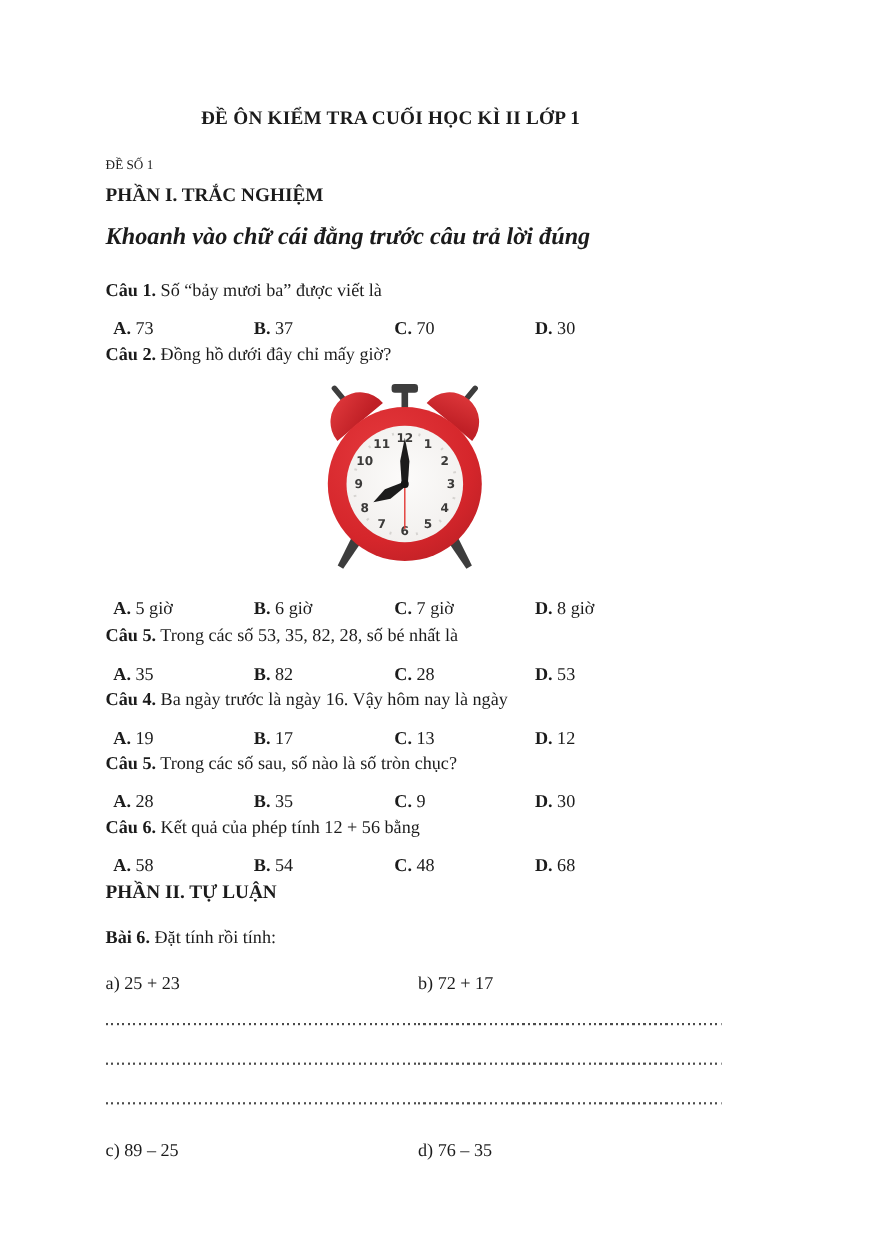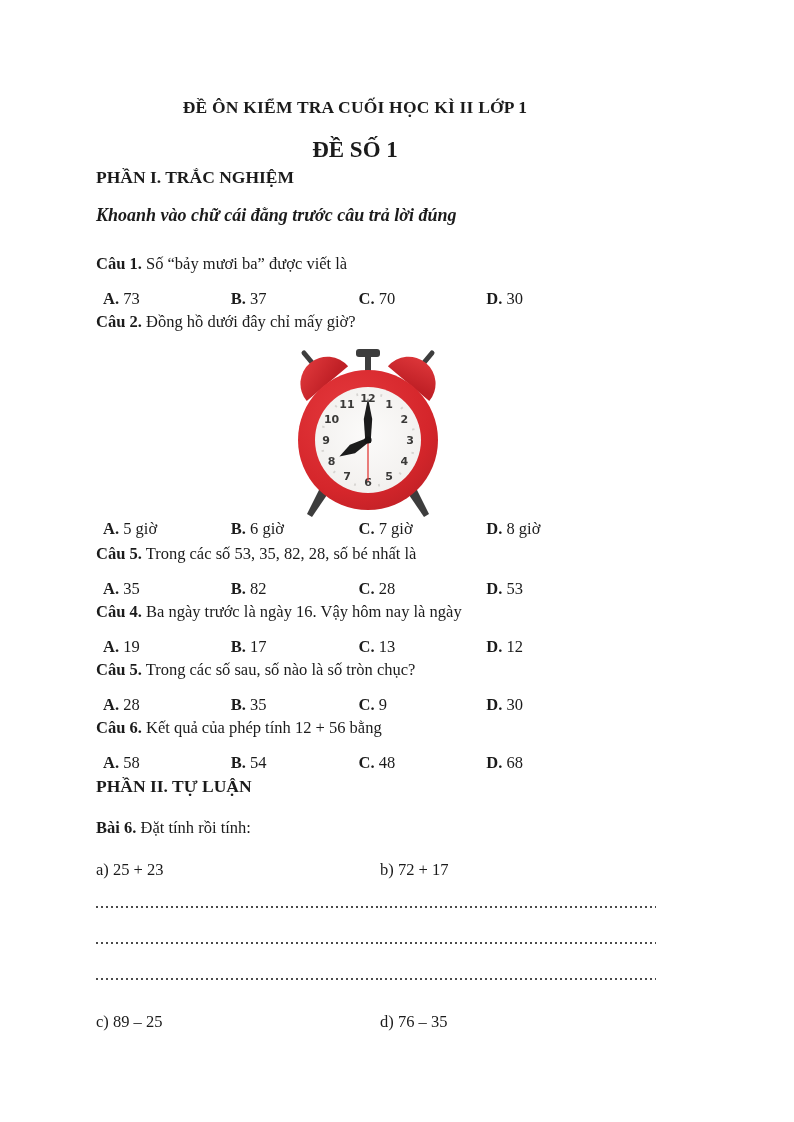--- a/index.html
+++ b/index.html
@@ -15,52 +15,52 @@
     padding: 96px 96px 0 96px;
   }
   .doc-title {
     margin: 0;
     font-size: 17.5px; font-weight: bold;
     text-align: center; line-height: 22px;
     letter-spacing: 0.2px;
   }
   .doc-subtitle {
     margin: 21px 0 0 0;
-    font-size: 23px; font-weight: bold;
-    text-align: center; line-height: 22px;
+    font-size: 12px; font-weight: normal;
+    text-align: left; line-height: 22px;
   }
   .part-heading {
     margin: 5px 0 0 0;
     font-size: 17.5px; font-weight: bold;
     line-height: 22px;
   }
   .part2-heading { margin-top: 1px; }
   .instruction {
     margin: 16px 0 0 0;
-    font-size: 18px; font-weight: bold; font-style: italic;
+    font-size: 22px; font-weight: bold; font-style: italic;
     line-height: 22px;
   }
   .q-line {
     margin: 1px 0 0 0;
     font-size: 16.5px; line-height: 22px;
   }
   .q-line.first { margin-top: 27px; }
   .opt-row {
     display: flex;
     margin: 13px 0 0 0;
     padding-left: 7px;
     font-size: 16.5px; line-height: 22px;
   }
   .opt { width: 25%; }
   .clock-wrap {
     margin-top: 15px;
     display: flex; justify-content: center;
   }
   .clock-wrap svg { margin-left: 26px; }
-  .opt-row.after-clock { margin-top: 0; }
+  .opt-row.after-clock { margin-top: 24px; }
   .q-line.after-opts-tight { margin-top: 3px; }
   .bai-line {
     margin: 20px 0 0 0;
     font-size: 16.5px; line-height: 22px;
   }
   .twocol { display: flex; margin-top: 20px; }
   .col-left { width: 334px; }
   .col-right { flex: 1; }
   .expr-line { font-size: 16.5px; line-height: 22px; }
   .dots {

